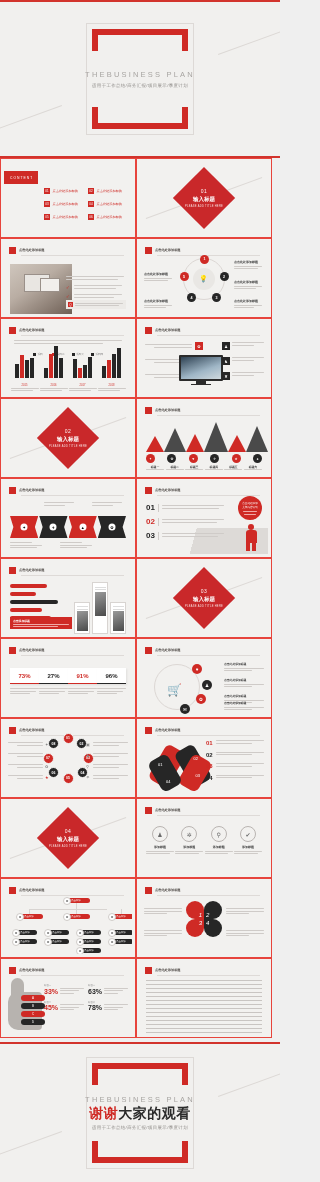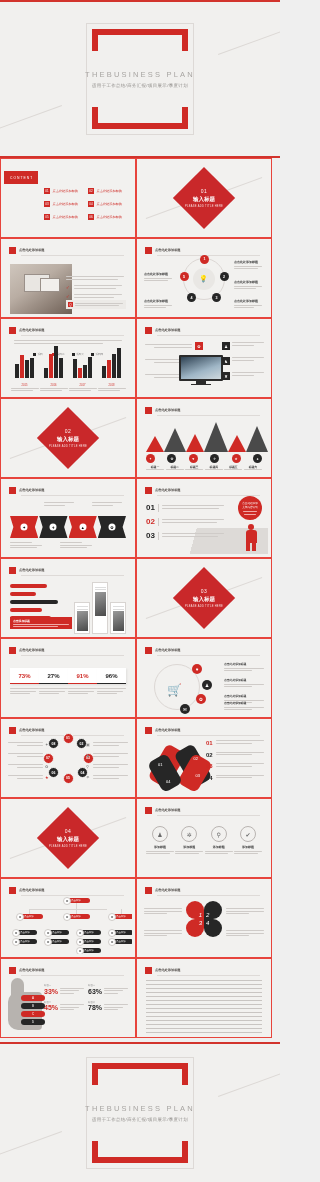--- a/index.html
+++ b/index.html
@@ -1292,17 +1292,20 @@
 
     <div class="diag a"></div>
     <div class="diag b"></div>
     <div class="frame-wrap">
       <div class="thin-frame"></div>
       <div class="brk top"></div>
       <div class="brk bot"></div>
     </div>
     <div class="cover-text">
       <div class="eyebrow">THEBUSINESS PLAN</div>
+      <div class="maintitle">
+        <span class="red">谢谢</span><span class="dark">大家的观看</span>
+      </div>
       <div class="subtitle">适用于工作总结/商务汇报/项目展示/季度计划</div>
     </div>
   </div>
 
 </div>
 
 </body></html>

